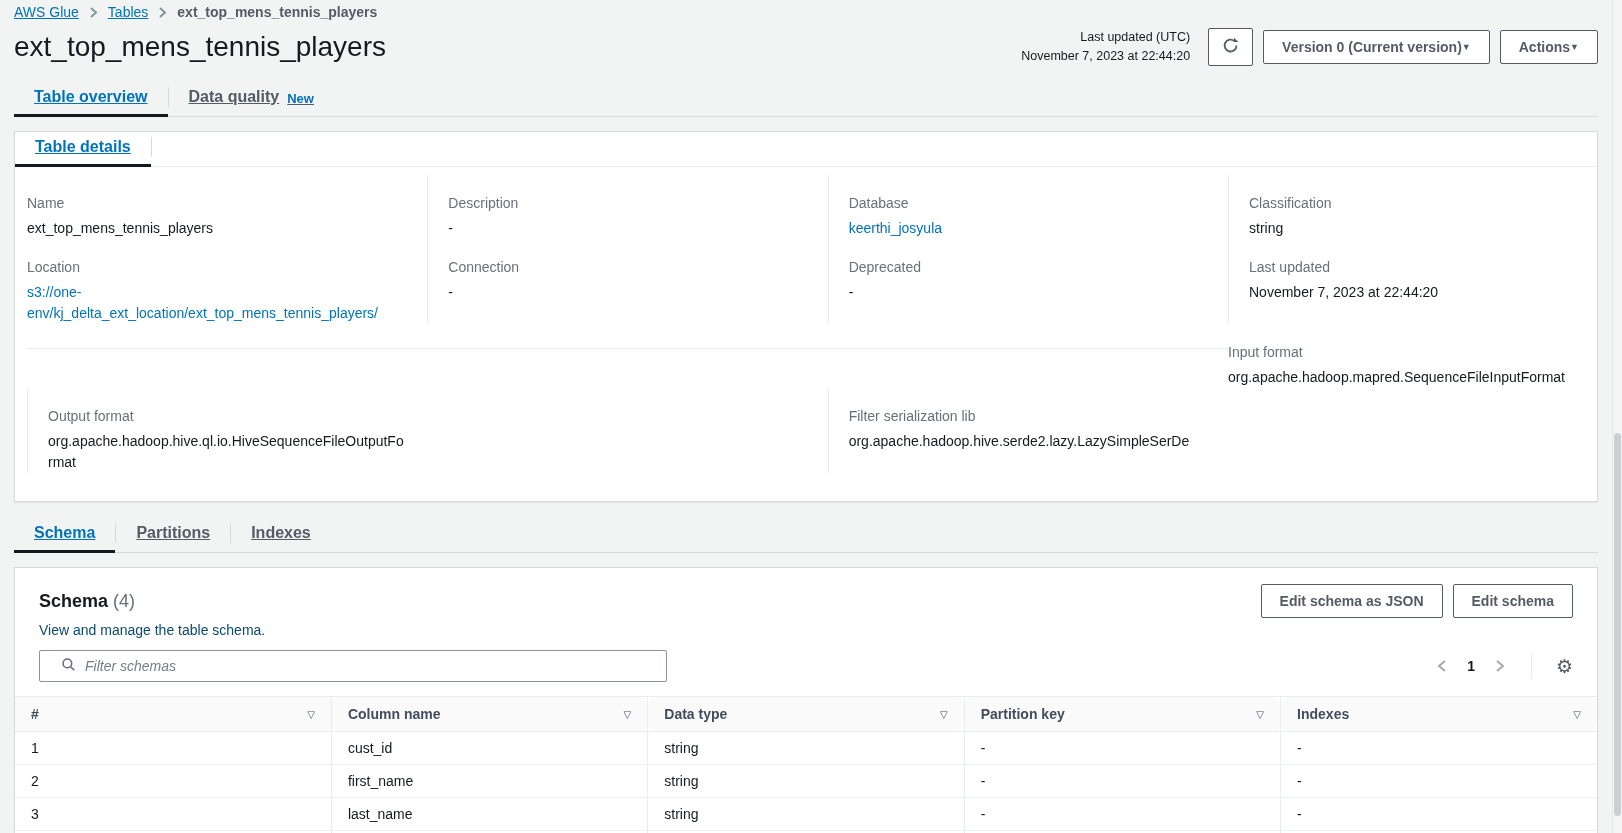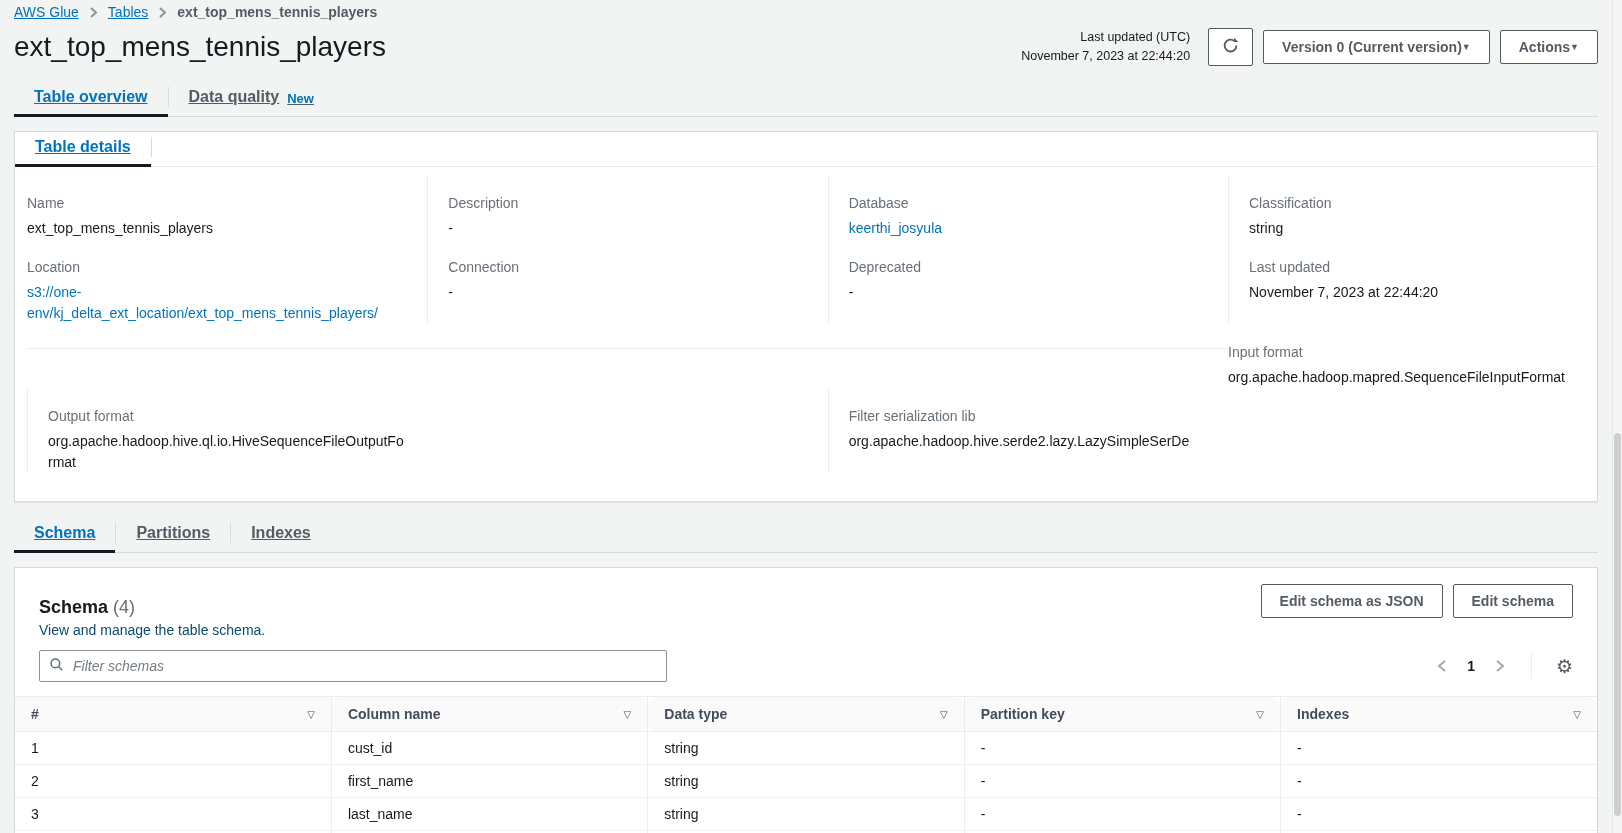--- a/index.html
+++ b/index.html
@@ -47,27 +47,27 @@
   .field { padding:20px 20px 0 0; }
   .field.bl { border-left:1px solid #eaeded; padding-left:20px; }
   .field.span2 { grid-column:3 / 5; }
   .flabel { color:#687078; font-size:14px; margin-bottom:7px; }
   .fvalue { font-size:14px; color:#16191f; line-height:1.5; }
   .fvalue.break-all { word-break:break-all; }
   .link { color:#0073bb; text-decoration:none; cursor:pointer; overflow-wrap:break-word; line-height:1.5; display:inline-block; max-width:100%; }
   .gridline { grid-column:1 / -1; border:none; border-top:1px solid #eaeded; margin:24px 0 0; height:0; }
 
   
-  .card2-header { display:flex; justify-content:space-between; align-items:flex-end; padding:16px 24px 0; }
+  .card2-header { display:flex; justify-content:space-between; align-items:center; padding:16px 24px 0; }
   .section-title { font-size:18px; font-weight:700; margin:0; color:#16191f; }
   .section-count { color:#687078; font-weight:400; }
   .section-desc { padding:4px 24px 0; font-size:14px; color:#0c4a6e; }
   .hdr-buttons { display:flex; gap:10px; }
   .filter-row { display:flex; justify-content:space-between; align-items:center; padding:12px 24px 14px; }
-  .search-box { width:628px; height:32px; background:#fff; border:1px solid #879596; border-radius:2px; display:flex; align-items:center; gap:7px; padding:0 9px; }
+  .search-box { width:628px; height:32px; background:#fff; border:1px solid #879596; border-radius:2px; display:flex; align-items:center; gap:7px; padding:0 21px; }
   .search-box input { border:none; outline:none; background:transparent; flex:1; font-size:14px; font-style:italic; color:#414d5c; font-family:inherit; }
   .search-box input::placeholder { color:#767f86; font-style:italic; }
   .pager { display:flex; align-items:center; gap:16px; }
   .page-num { font-weight:700; font-size:14px; color:#16191f; padding:0 2px; cursor:pointer; }
   .pg-btn { background:none; border:none; padding:2px; cursor:pointer; display:flex; }
   .pager-sep { width:1px; height:26px; background:#eaeded; margin:0 8px; }
   .gear { font-size:19px; color:#545b64; line-height:1; cursor:pointer; }
 
   
   table.schema { width:100%; border-collapse:collapse; table-layout:fixed; }

